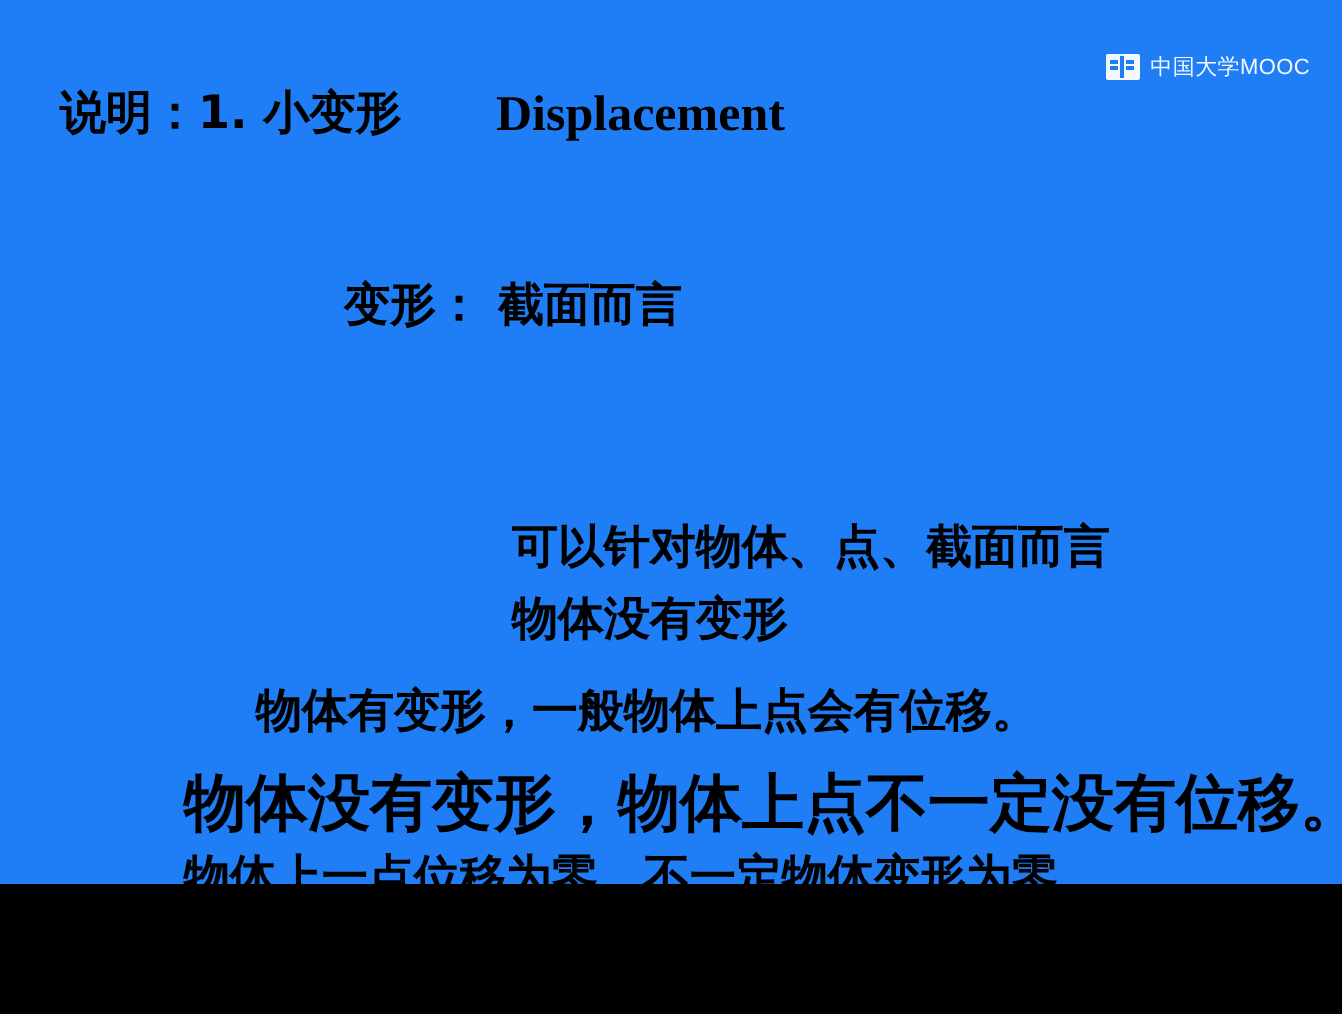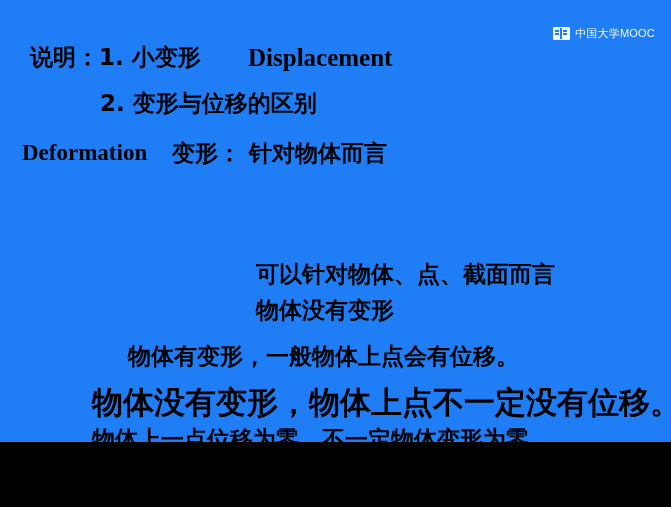--- a/index.html
+++ b/index.html
@@ -97,25 +97,23 @@
 
   <div id="watermark">
     <span class="book"></span>
     <span>中国大学MOOC</span>
   </div>
 
   <div class="line yellow cn" id="l-shuoming">说明：1.  小变形</div>
 
   <div class="line yellow en" id="l-disp">Displacement</div>
 
-  <div class="line yellow cn" id="l-item2">2.  变形与位移的区别</div>
 
-  <div class="line yellow en" id="l-deform">Deformation</div>
 
-  <div class="line yellow cn" id="l-bianxing">变形：  针对物体而言</div>
+  <div class="line yellow cn" id="l-bianxing">变形：  截面而言</div>
 
 
 
   <div class="line yellow cn" id="l-keyi">可以针对物体、点、截面而言</div>
 
   <div class="line yellow cn" id="l-wuti0">物体没有变形</div>
 
   <div class="line yellow cn" id="l-b1">物体有变形，一般物体上点会有位移。</div>
 
   <div class="line yellow cn" id="l-b2">物体没有变形，物体上点不一定没有位移。</div>

